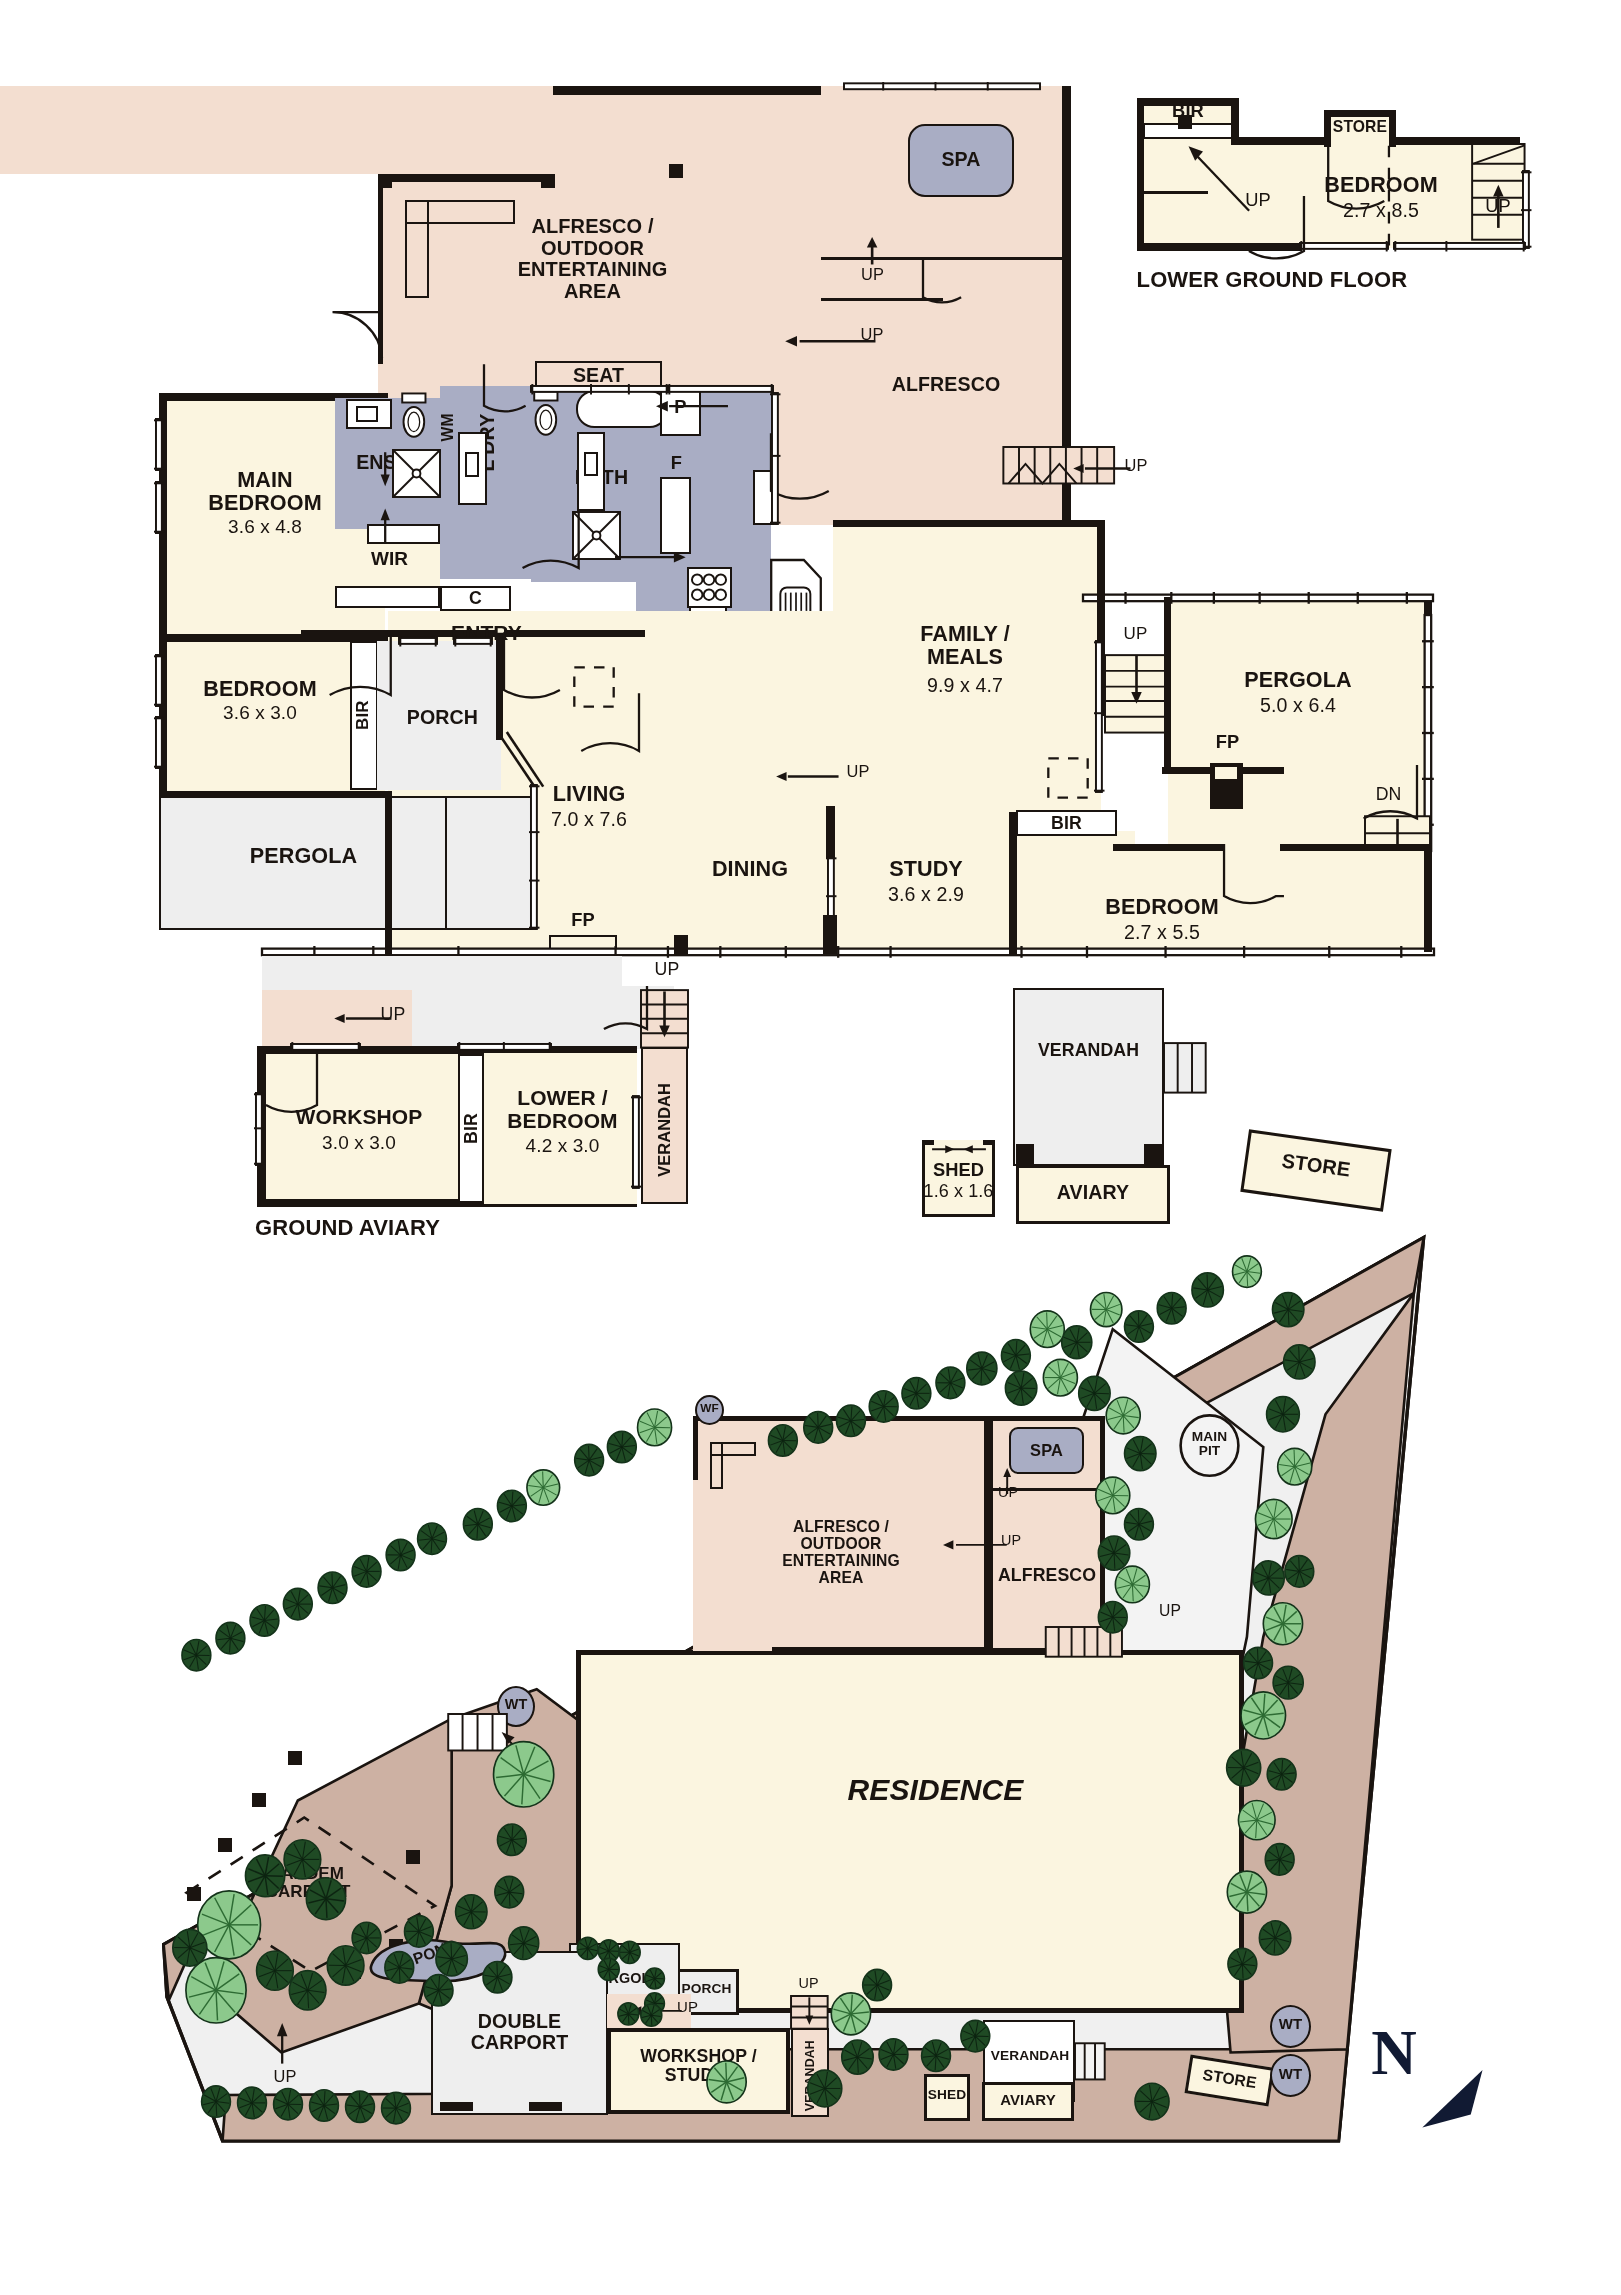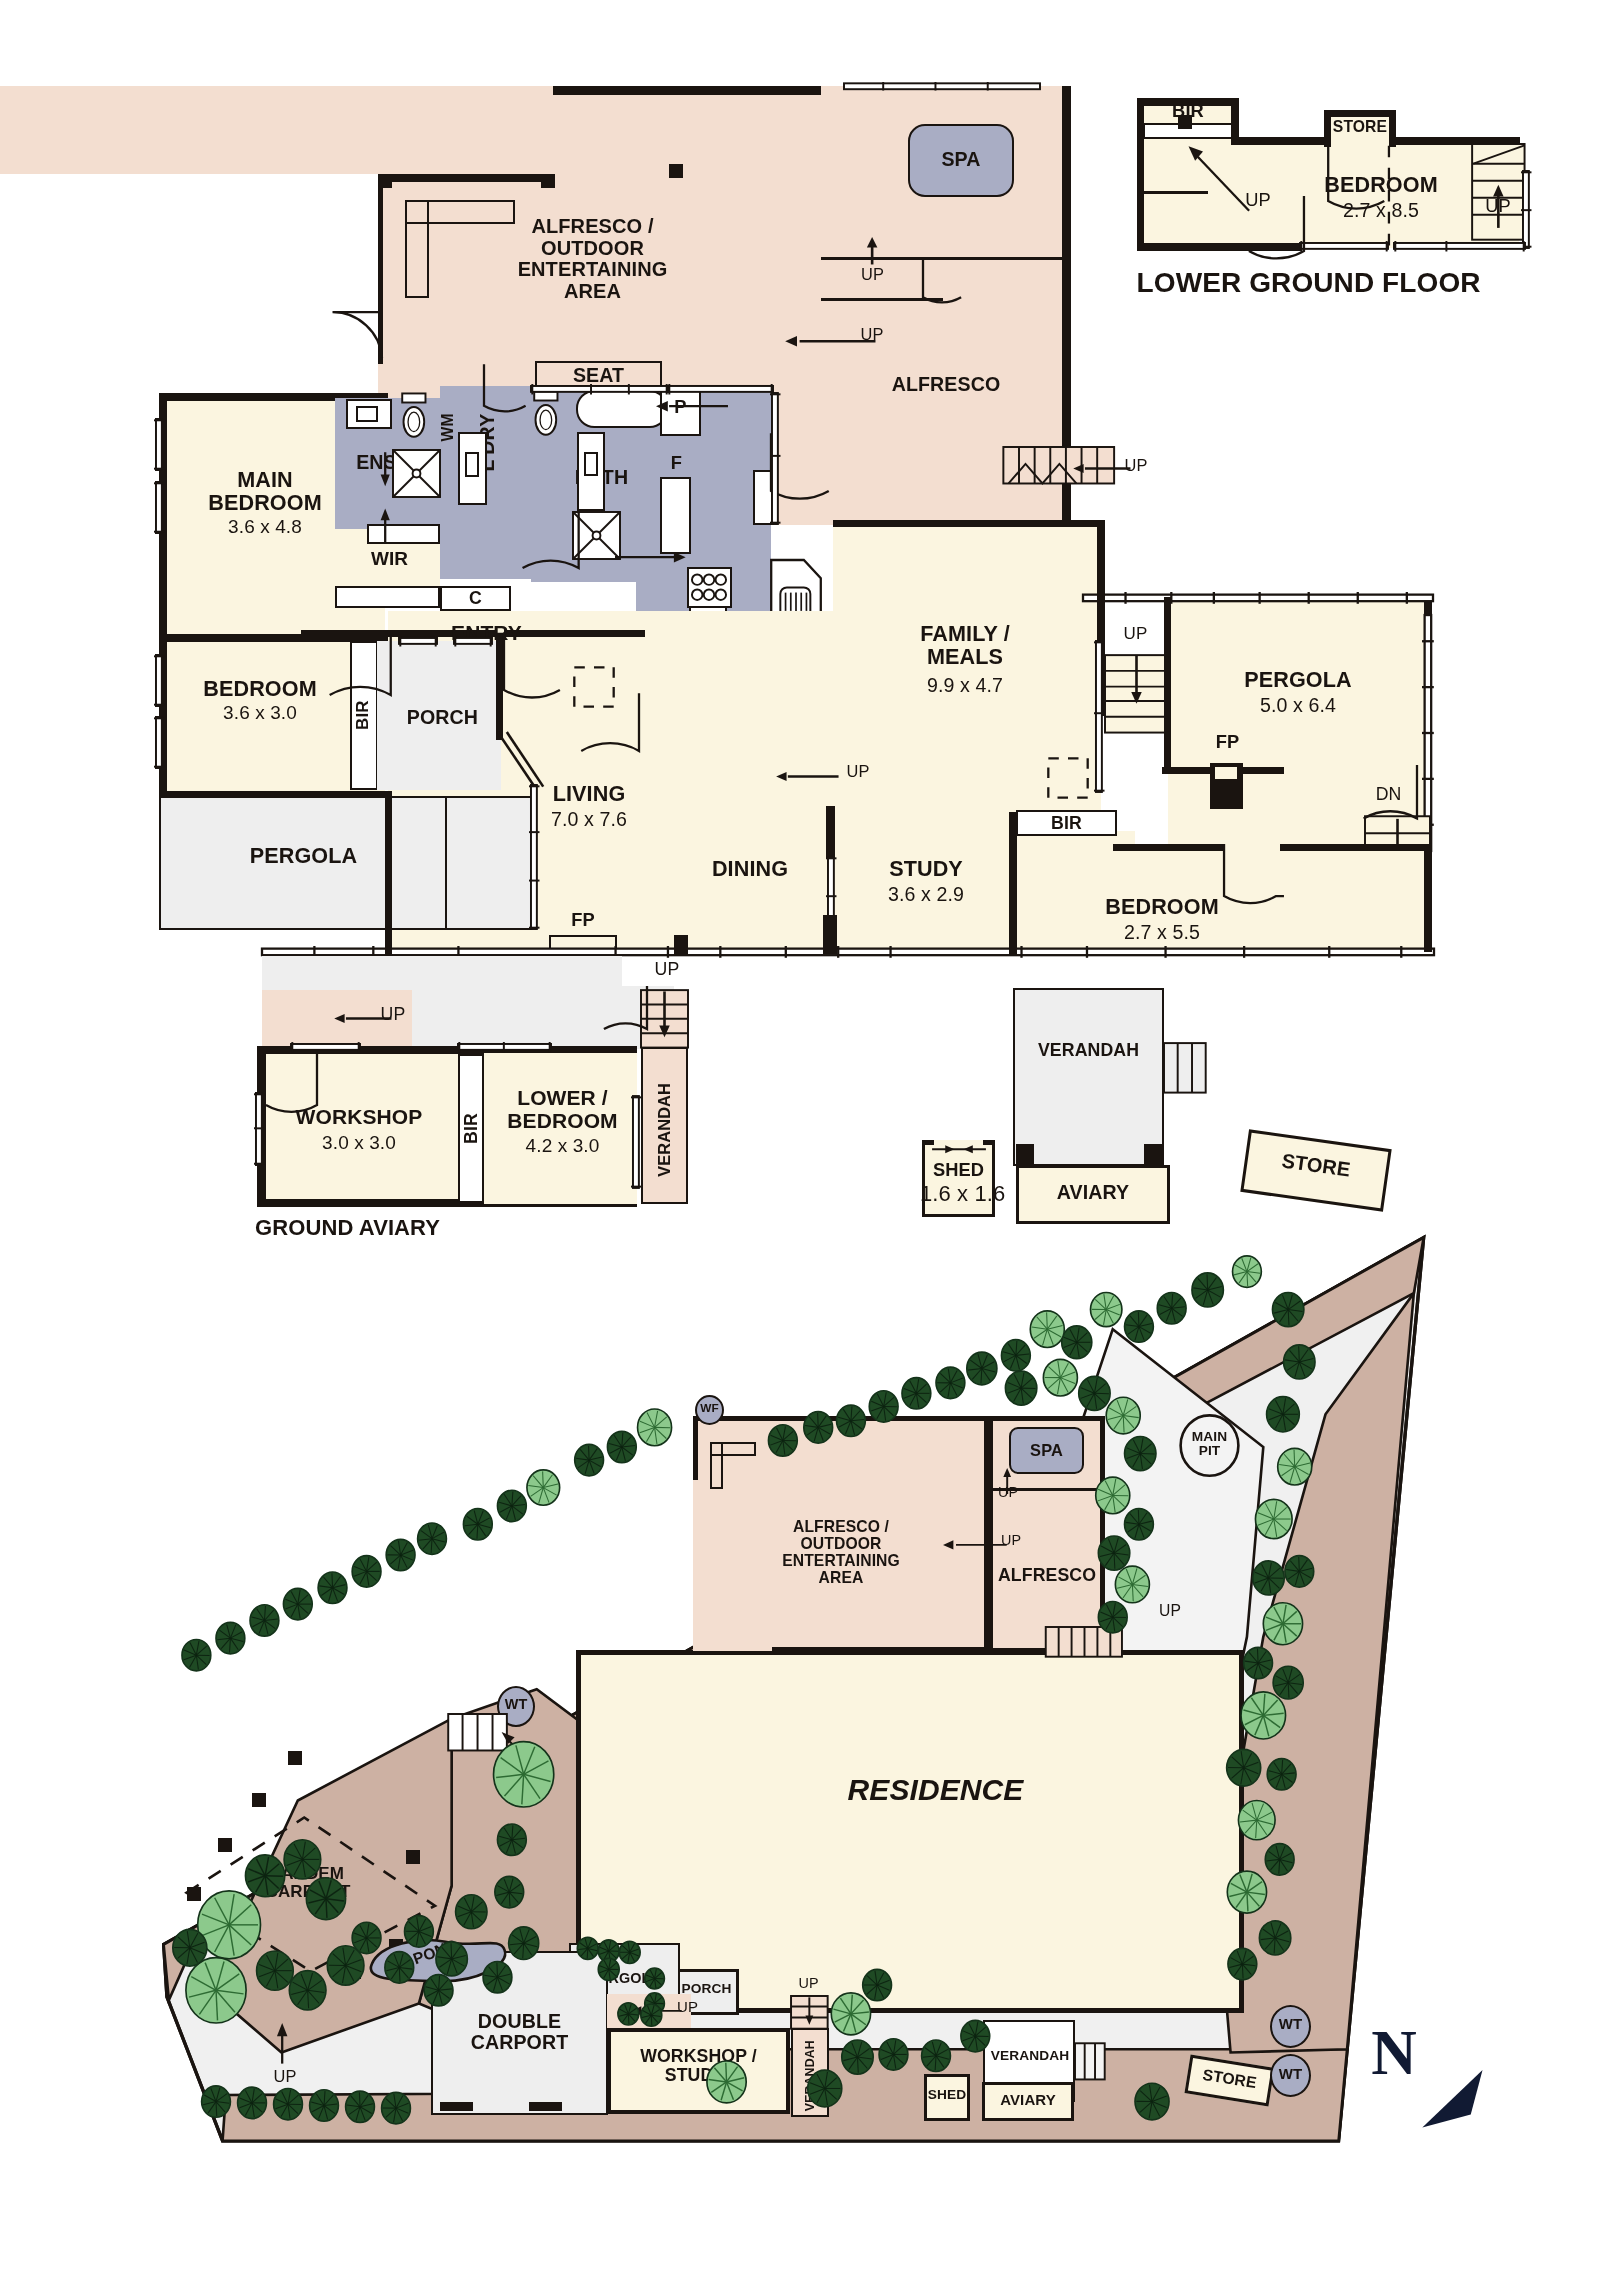--- a/index.html
+++ b/index.html
@@ -501,21 +501,21 @@
   <div class="abs f-room o2" style="left:922px;top:1140px;width:73px;height:77px;border-top:none;"></div>
   <div class="abs w" style="left:922px;top:1140px;width:11.8px;height:5.2px;"></div>
   <div class="abs w" style="left:983px;top:1140px;width:11.8px;height:5.2px;"></div>
   <svg class="abs" style="left:932px;top:1144px;" width="54" height="10.5" viewBox="0 0 82 16">
     <line x1="0" y1="8" x2="82" y2="8" stroke="#1a1410" stroke-width="3"></line>
     <polygon points="34,8 20,2 20,14" fill="#1a1410"></polygon>
         <polygon points="48,8 62,2 62,14" fill="#1a1410"></polygon>
   </svg>
   <div class="lbl" style="left:920px;top:1160px;width:77px;font-size:18.3px;">
     <div>SHED</div>
-    <div class="dim" style="font-size:22px;margin-top:2px;">1.6 x 1.6</div>
+    <div class="dim" style="font-size:18px;margin-top:2px;">1.6 x 1.6</div>
   </div>
 
   <div class="abs f-room o2" style="left:1016px;top:1165px;width:154px;height:59px;"></div>
   <div class="lbl" style="left:1016px;top:1182px;width:154px;font-size:19.6px;">AVIARY</div>
 
   <div class="abs f-room o2" style="left:1244px;top:1139px;width:144px;height:63px;transform:rotate(8deg);"></div>
   <div class="lbl" style="left:1244px;top:1155px;width:144px;font-size:20px;transform:rotate(8deg);">STORE</div>
 
   <div class="abs w" style="left:385px;top:791px;width:6.5px;height:164px;"></div>
   <div class="abs w" style="left:1097px;top:520px;width:7.9px;height:196px;"></div>
@@ -665,21 +665,21 @@
         <line x1="80" y1="0" x2="80" y2="16" stroke="#1a1410" stroke-width="3"></line>
         <line x1="198" y1="0" x2="198" y2="16" stroke="#1a1410" stroke-width="3"></line>
       </svg>
   <svg class="abs" style="left:215px;top:73px;" width="63" height="60" viewBox="0 0 96 92">
         <path d="M0 0 L0 86 A86 86 0 0 0 86 86" fill="none" stroke="#1a1410" stroke-width="3.5"></path>
       </svg>
   <svg class="abs" style="left:128px;top:124px;" width="63" height="59" viewBox="0 0 96 90">
         <path d="M96 0 L96 84 A84 84 0 0 1 12 84" fill="none" stroke="#1a1410" stroke-width="3.5"></path>
       </svg>
 
-  <div class="lbl" style="left:23.6px;top:196px;width:340px;font-size:28px;text-align:left;">LOWER GROUND FLOOR</div>
+  <div class="lbl" style="left:23.6px;top:196px;width:340px;font-size:22px;text-align:left;">LOWER GROUND FLOOR</div>
 </div>
 
 <div class="abs" style="left:0;top:1231px;width:1622px;height:1065px;">
 
   <svg class="abs" style="left:0;top:0;" width="1622" height="1065" viewBox="0 0 2478 1627">
     <polygon points="2175,10 2045,1390 340,1390 255,1170 250,1090" fill="#f0f0f0" stroke="#1a1410" stroke-width="5"></polygon>
     <polygon points="2175,10 250,1090 255,1170 340,1390 2045,1390" fill="none" stroke="#1a1410" stroke-width="5"></polygon>
 
     <path d="M2175,10 L250,1090 L258,1175 L300,1080 L2160,95 Z" fill="#cdb1a3" stroke="#1a1410" stroke-width="4"></path>
 

